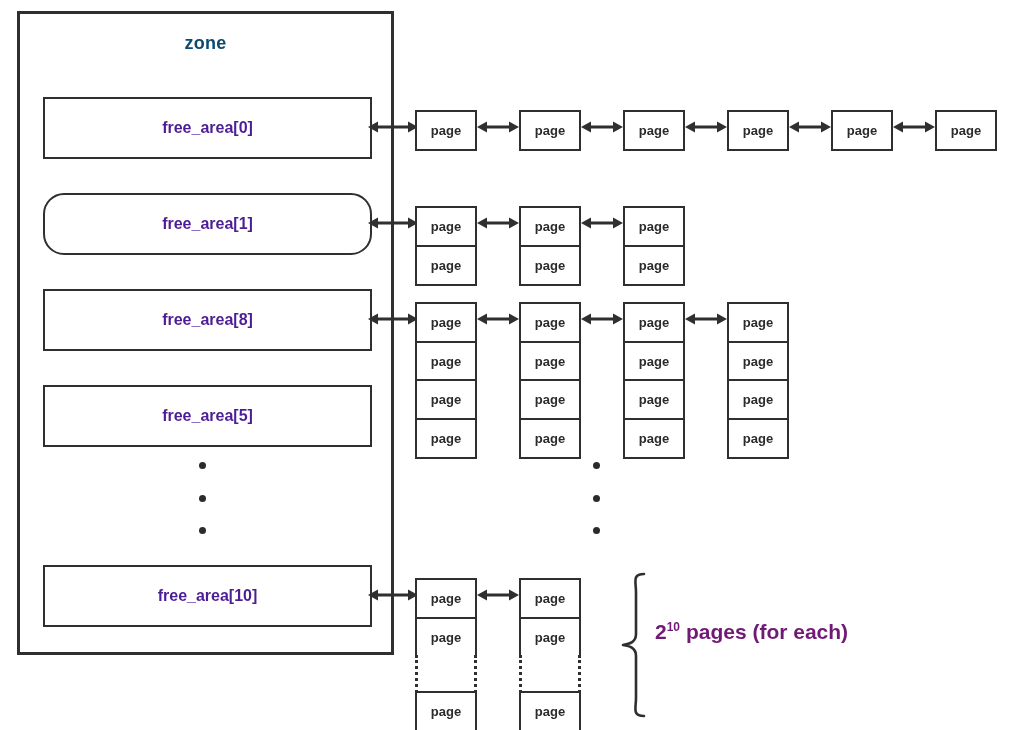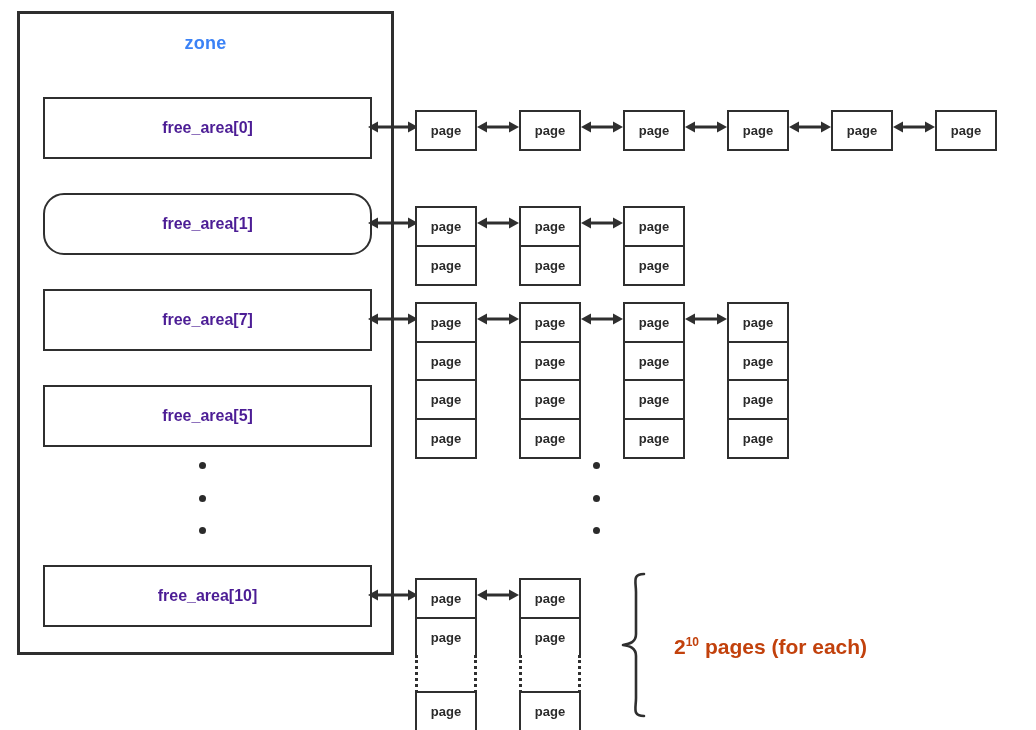--- a/index.html
+++ b/index.html
@@ -31,21 +31,21 @@
     background: #ffffff;
   }
   .zone-title {
     position: absolute;
     left: 17px;
     top: 33px;
     width: 377px;
     text-align: center;
     font-size: 18px;
     font-weight: bold;
-    color: #3b82f6;
+    color: #0c4a6e;
     letter-spacing: 0.2px;
   }
 
   
   .free-area {
     position: absolute;
     left: 43px;
     width: 329px;
     height: 62px;
     border: 2.5px solid #2f2f2f;
@@ -124,27 +124,26 @@
     position: absolute;
     left: 620px;
     top: 572px;
     width: 34px;
     height: 146px;
   }
   .brace svg { display: block; }
 
   .annotation {
     position: absolute;
-    left: 674px;
+    left: 655px;
     top: 620px;
     font-size: 21px;
     font-weight: bold;
-    color: #c2410c;
+    color: #701a75;
     white-space: nowrap;
-    margin-top: 15px;
   }
   .annotation sup {
     font-size: 12px;
     font-weight: bold;
     vertical-align: super;
     line-height: 0;
   }
 
   .watermark {
     position: absolute;
@@ -258,21 +257,21 @@
           <line x1="7" y1="11" x2="35" y2="11" stroke="#2f2f2f" stroke-width="3"></line>
           <polygon points="0,11 10,5.5 10,16.5" fill="#2f2f2f"></polygon>
           <polygon points="42,11 32,5.5 32,16.5" fill="#2f2f2f"></polygon>
         </svg>
       </div>
       <div class="page-stack" style="left: 623px; top: 206px;">
         <div class="page-cell">page</div>
         <div class="page-cell">page</div>
       </div>
       <div class="free-area" style="top: 289px;">
-        <span class="fa-label">free_area[7]</span>
+        <span class="fa-label">free_area[8]</span>
       </div>
       <div class="arrow" style="left: 368px; top: 308px; width: 50px;">
         <svg width="50" height="22" viewBox="0 0 50 22">
           <line x1="7" y1="11" x2="43" y2="11" stroke="#2f2f2f" stroke-width="3"></line>
           <polygon points="0,11 10,5.5 10,16.5" fill="#2f2f2f"></polygon>
           <polygon points="50,11 40,5.5 40,16.5" fill="#2f2f2f"></polygon>
         </svg>
       </div>
       <div class="page-stack" style="left: 415px; top: 302px;">
         <div class="page-cell">page</div>

